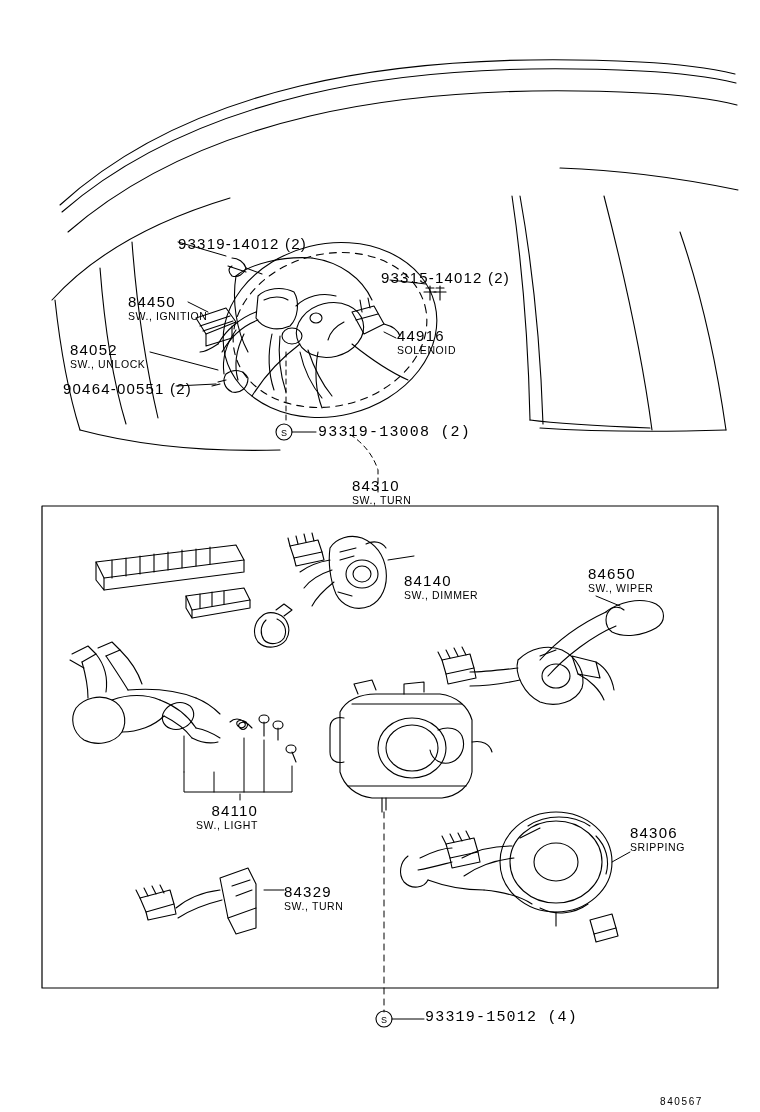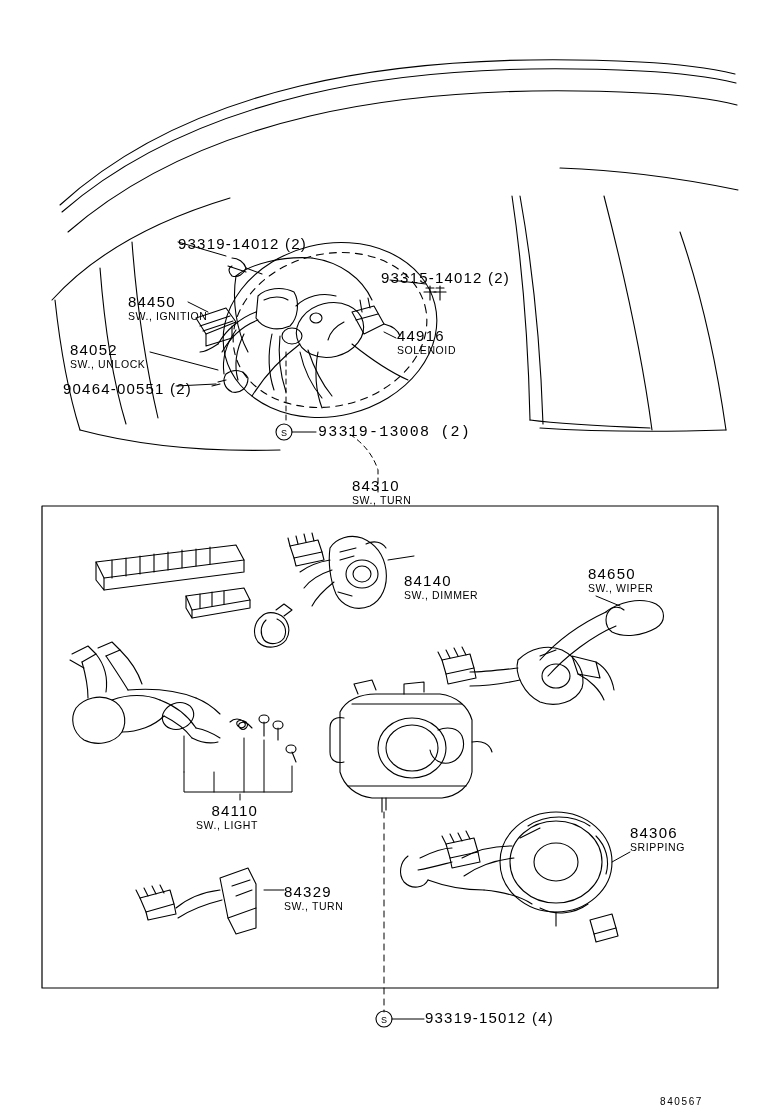--- a/index.html
+++ b/index.html
@@ -335,19 +335,19 @@
   <div class="lbl" style="left:630px; top:825px;">
     <span class="num">84306</span>
     <span class="sub">SRIPPING</span>
   </div>
 
   <div class="lbl" style="left:284px; top:884px;">
     <span class="num">84329</span>
     <span class="sub">SW., TURN</span>
   </div>
 
-  <div class="lbl" style="left:425px; top:1010px;">
+  <div class="lbl" style="left:425px; top:1010px;font-family:Liberation Mono, monospace;">
     <span class="num">93319-15012 (4)</span>
   </div>
 
   <div class="code" style="left:660px; top:1096px;">840567</div>
 
 </div>
 
 </body></html>

